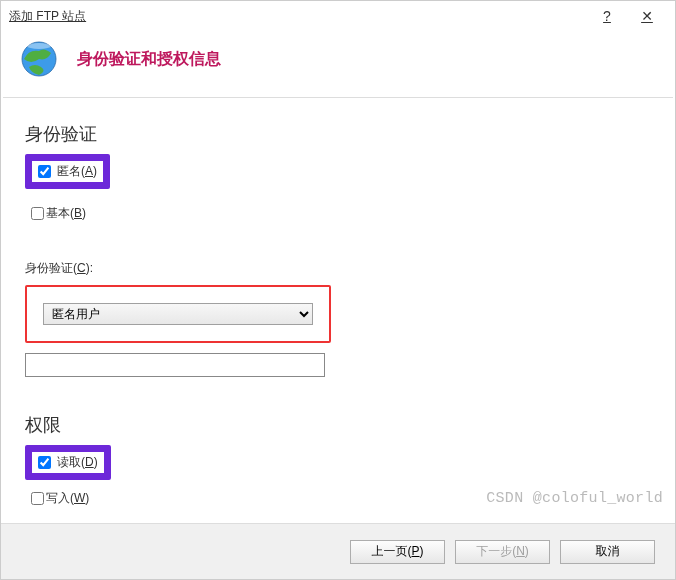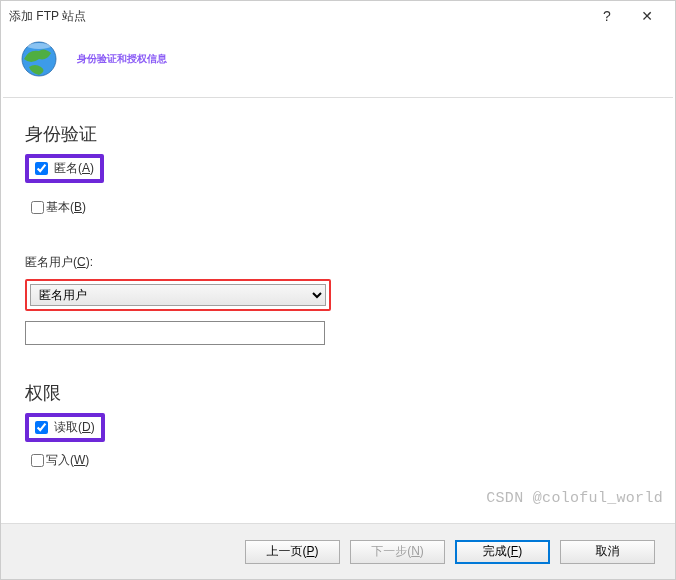--- a/index.html
+++ b/index.html
@@ -1,33 +1,33 @@
 <!DOCTYPE html>
 <html><head>
   <meta charset="utf-8">
   <style>
     * { box-sizing: border-box; margin: 0; padding: 0; font-family: "Microsoft YaHei", "Segoe UI", sans-serif; }
     body { width: 676px; height: 580px; background: #fff; border: 1px solid #ccc; position: relative; overflow: hidden; }
-    .titlebar { height: 30px; display: flex; align-items: center; padding: 0 8px; font-size: 12px; color: #333; }
+    .titlebar { height: 30px; display: flex; align-items: center; padding: 0 8px; font-size: 12px; color: #333; text-decoration: underline; }
     .titlebar .title { flex: 1; }
     .titlebar .btn { width: 40px; text-align: center; font-size: 14px; cursor: default; font-family: Arial, sans-serif; }
     .header { display: flex; align-items: center; padding: 8px 18px 18px; }
     .globe { width: 40px; height: 40px; position: relative; margin-right: 18px; }
     .globe svg { width: 40px; height: 40px; }
-    .header-title { font-size: 10px; font-weight: bold; color: #8b5cf6; }
+    .header-title { font-size: 16px; font-weight: bold; color: #be185d; }
     .hr { height: 1px; background: #ddd; margin: 0 2px; }
     .content { padding: 24px 24px 0 24px; font-size: 12px; color: #333; }
     .group-label { font-size: 18px; margin-bottom: 8px; }
-    .red-box { border: 4px solid #6d28d9; padding: 2px 6px; display: inline-flex; align-items: center; border-radius: 2px; }
+    .red-box { border: 7px solid #6d28d9; padding: 2px 6px; display: inline-flex; align-items: center; border-radius: 2px; }
     .check-row { display: flex; align-items: center; gap: 2px; margin-bottom: 10px; padding: 2px 6px; }
     input[type=checkbox] { width: 13px; height: 13px; margin: 0; }
     .chk-label u { text-decoration: underline; }
     .auth-section { margin-bottom: 36px; }
     .perm-label { margin-bottom: 8px; }
-    .red-around { border: 2px solid #e33; padding: 3px; margin-bottom: 10px; border-radius: 2px; }
+    .red-around { border: 2px solid #e33; padding: 16px; margin-bottom: 10px; border-radius: 2px; }
     .dropdown { width: 100%; height: 22px; border: 1px solid #a0a0a0; background: linear-gradient(#f7f7f7, #e8e8e8); font-size: 12px; padding: 0 4px; }
     .textbox { width: 300px; height: 24px; border: 1px solid #888; background: #fff; margin-bottom: 30px; padding: 0 4px; font-size: 12px; }
     .perm-section { margin-top: 6px; }
     .footer { position: absolute; bottom: 0; left: 0; right: 0; height: 56px; background: #f0f0f0; border-top: 1px solid #ddd; display: flex; align-items: center; justify-content: flex-end; gap: 10px; padding: 0 20px; }
     .btn-ftr { width: 95px; height: 24px; font-size: 12px; border: 1px solid #adadad; background: linear-gradient(#fdfdfd, #e7e7e7); cursor: default; }
     .btn-ftr.disabled { color: #a0a0a0; }
     .btn-ftr.primary { border: 1px solid #0078d7; box-shadow: inset 0 0 0 1px #0078d7; }
     .watermark { position: absolute; right: 12px; bottom: 72px; font-size: 15px; color: rgba(140,140,140,0.6); font-family: Liberation Mono, monospace; letter-spacing: 0.3px; }
   </style>
 </head>
@@ -61,21 +61,21 @@
       <span class="chk-label" style="margin-left:6px;"><span>匿名(</span><u>A</u><span>)</span></span>
     </div>
     <div style="height:14px"></div>
     <div class="check-row">
       <input type="checkbox" style="">
       <span class="chk-label"><span>基本(</span><u>B</u><span>)</span></span>
     </div>
   </div>
 
   <div>
-    <div class="perm-label"><span>匿名用户(</span><u>C</u><span>):</span></div>
+    <div class="perm-label"><span>身份验证(</span><u>C</u><span>):</span></div>
     <div class="red-around" style="width:306px;">
       <select class="dropdown">
         <option>匿名用户</option>
       </select>
     </div>
     <input class="textbox" type="text" value="" style="">
     
     <div class="perm-section">
       <div class="group-label">权限</div>
       <div class="red-box">
@@ -89,15 +89,14 @@
       </div>
     </div>
   </div>
 </div>
 
 <div class="watermark">CSDN @coloful_world</div>
 
 <div class="footer">
   <button class="btn-ftr"><span>上一页(</span><u>P</u><span>)</span></button>
   <button class="btn-ftr disabled"><span>下一步(</span><u>N</u><span>)</span></button>
-  <button class="btn-ftr primary"><span>完成(</span><u>F</u><span>)</span></button>
   <button class="btn-ftr">取消</button>
 </div>
 
 </body></html>

